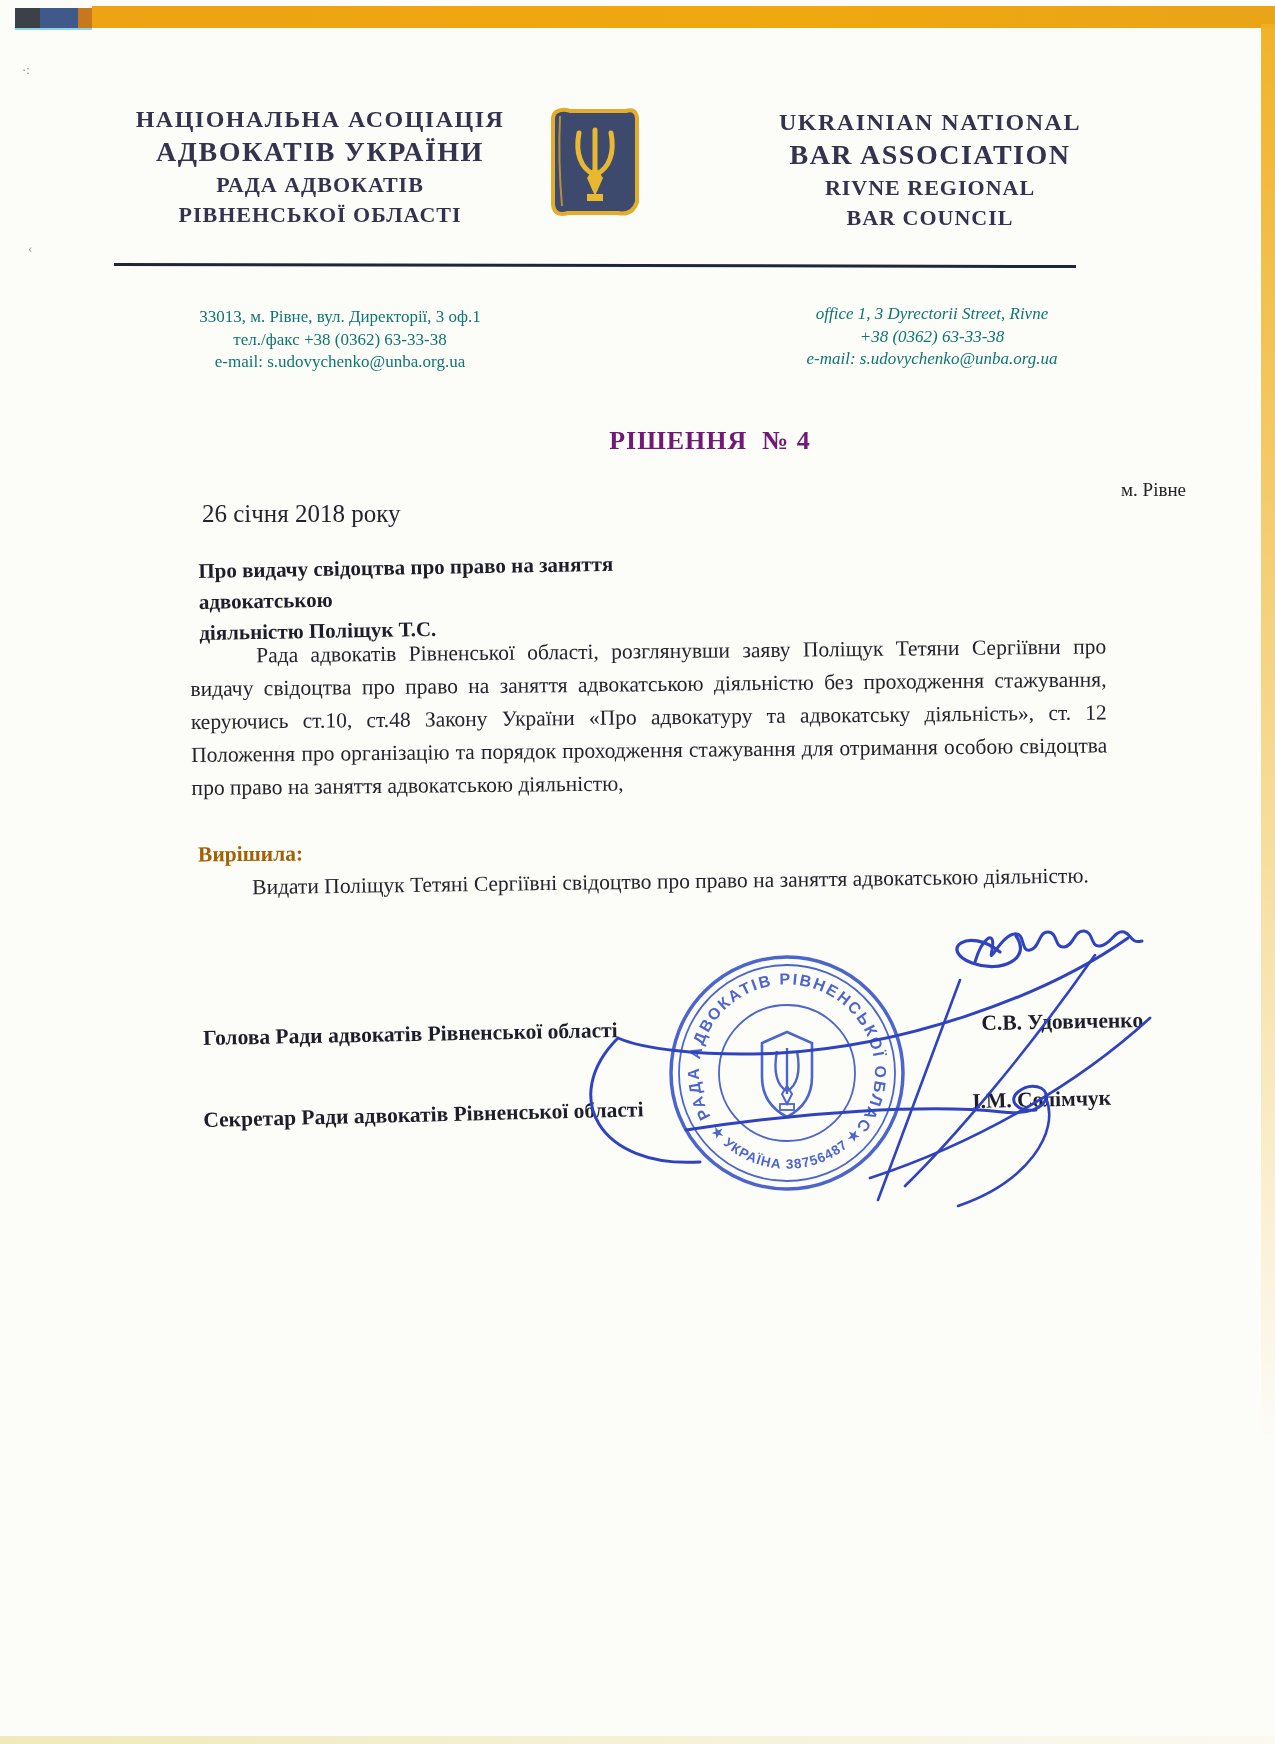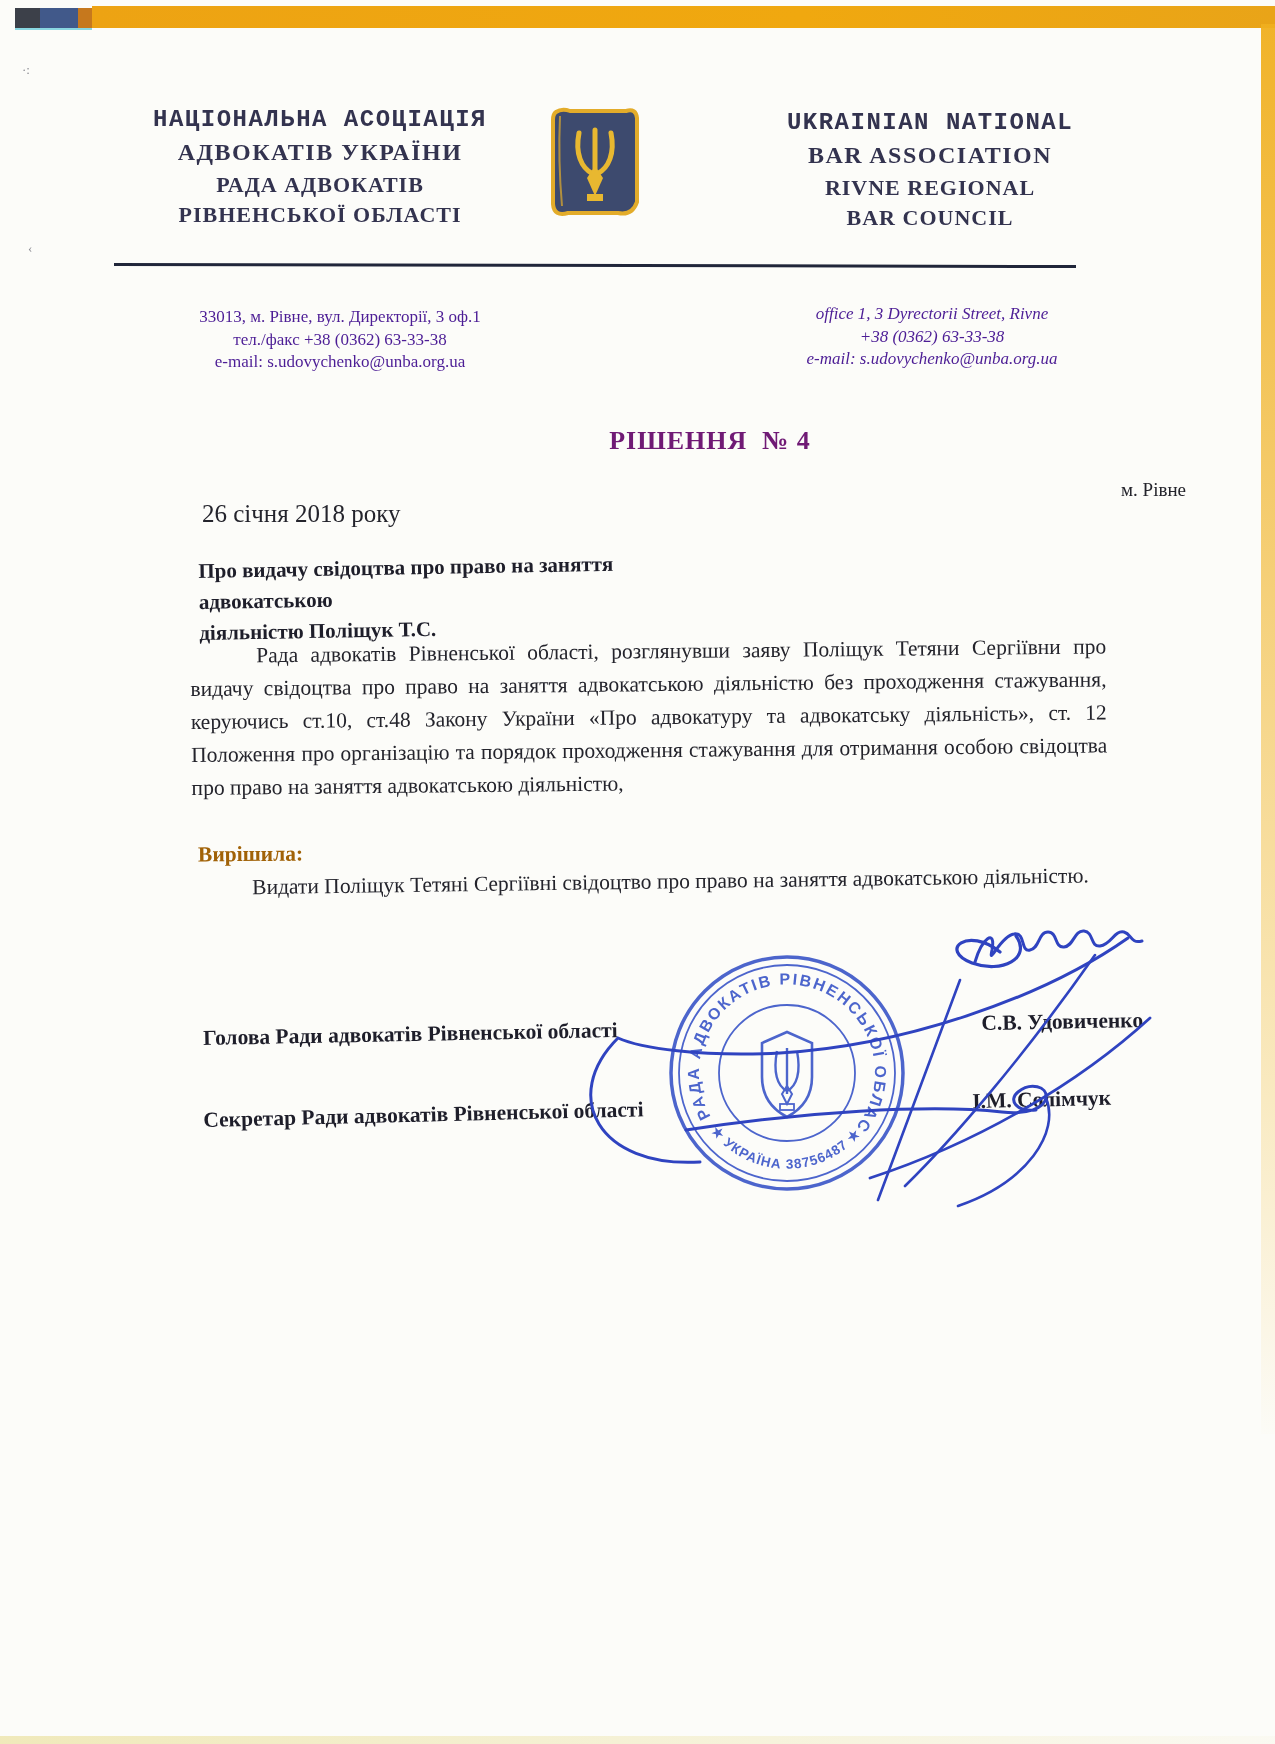--- a/index.html
+++ b/index.html
@@ -12,28 +12,28 @@
   .seg{position:absolute;}
   .edge-right{position:absolute;left:1261px;top:24px;width:14px;height:1410px;
     background:linear-gradient(to bottom, rgba(240,175,30,.95), rgba(245,210,120,.45) 75%, rgba(250,240,200,.05));}
   .edge-bottom{position:absolute;left:0;top:1736px;width:1275px;height:8px;
     background:linear-gradient(to right, rgba(225,210,110,.45), rgba(240,235,200,.15));}
   .artifact{position:absolute;color:#8a8a92;font-size:13px;}
   
   .hdr{position:absolute;text-align:center;font-weight:bold;color:#33334f;}
   .hdr-left{left:130px;top:104px;width:380px;}
   .hdr-right{left:710px;top:107px;width:440px;}
-  .hl1{font-size:24px;line-height:31px;letter-spacing:1.5px;font-family:Liberation Mono, monospace;}
-  .hl2{font-size:24px;line-height:34px;letter-spacing:1.5px;}
+  .hl1{font-size:24px;line-height:31px;letter-spacing:1.5px;}
+  .hl2{font-size:28px;line-height:34px;letter-spacing:1.5px;}
   .hl3{font-size:22px;line-height:31px;letter-spacing:1px;text-align:center;}
   .hl4{font-size:22px;line-height:30px;letter-spacing:1px;}
   .logo{position:absolute;left:548px;top:106px;width:94px;height:112px;}
   .rule{position:absolute;left:114px;top:264px;width:962px;height:3px;background:#20263a;transform:rotate(.12deg);}
   
-  .contact{position:absolute;width:440px;text-align:center;font-size:17px;line-height:22.5px;color:#4c1d95;}
+  .contact{position:absolute;width:440px;text-align:center;font-size:17px;line-height:22.5px;color:#0f766e;}
   .contact-left{left:120px;top:306px;}
   .contact-right{left:712px;top:303px;font-style:italic;}
   
   .title{position:absolute;left:470px;top:426px;width:480px;text-align:center;
     font-size:26px;font-weight:bold;letter-spacing:1px;white-space:pre;color:#701a75;}
   .place{position:absolute;left:1046px;top:479px;width:140px;text-align:right;font-size:19px;}
   .date{position:absolute;left:202px;top:500px;font-size:25px;}
   .subject{position:absolute;left:198px;top:556px;width:540px;font-weight:bold;font-size:21px;
     line-height:31px;transform:rotate(-1deg);transform-origin:left top;color:#1e1e2a;}
   .body-par{position:absolute;left:190px;top:640px;width:916px;font-size:21.5px;line-height:33px;

